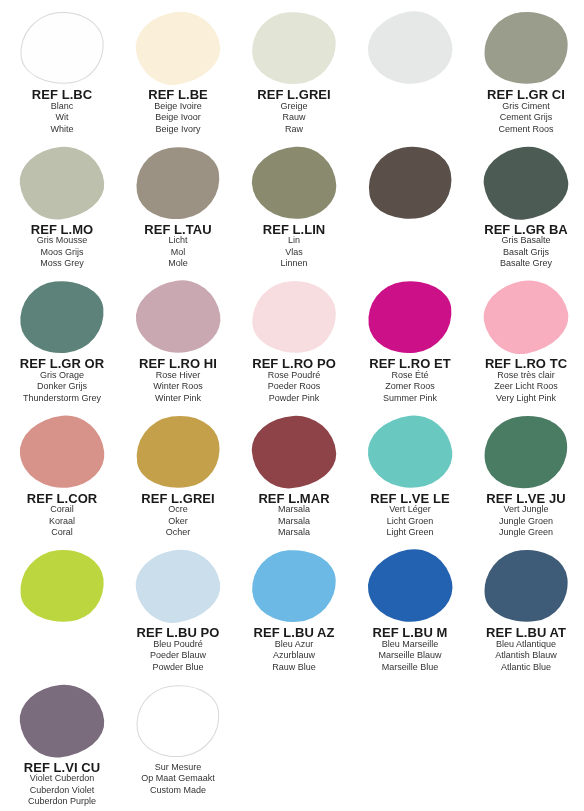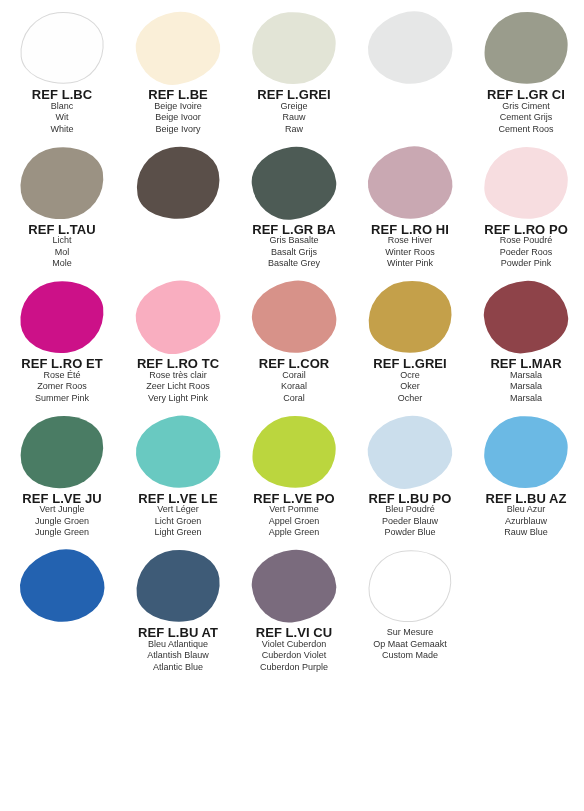--- a/index.html
+++ b/index.html
@@ -120,47 +120,80 @@
         </div>
         <div class="labels">
           <div class="ref">REF L.GR CI</div>
           <div class="nm">Gris Ciment</div>
           <div class="nm">Cement Grijs</div>
           <div class="nm">Cement Roos</div>
         </div>
       </div>
       <div class="cell">
         <div class="swatch-wrap">
+          <div class="blob" style="background: rgb(190, 192, 174); border-radius: 52% 48% 57% 43% / 45% 55%; transform: rotate(-6deg);"></div>
+        </div>
+        <div class="labels">
+          <div class="ref">REF L.MO</div>
+          <div class="nm">Gris Mousse</div>
+          <div class="nm">Moos Grijs</div>
+          <div class="nm">Moss Grey</div>
+        </div>
+      </div>
+      <div class="cell">
+        <div class="swatch-wrap">
           <div class="blob" style="background: rgb(155, 146, 131); border-radius: 46% 54% 49% 51% / 54% 44% 56% 46%; transform: rotate(-9deg);"></div>
         </div>
         <div class="labels">
           <div class="ref">REF L.TAU</div>
           <div class="nm">Licht</div>
           <div class="nm">Mol</div>
           <div class="nm">Mole</div>
         </div>
       </div>
       <div class="cell">
         <div class="swatch-wrap">
+          <div class="blob" style="background: rgb(138, 138, 111); border-radius: 55% 45% 46% 54% / 47% 56% 44% 53%; transform: rotate(-4deg);"></div>
+        </div>
+        <div class="labels">
+          <div class="ref">REF L.LIN</div>
+          <div class="nm">Lin</div>
+          <div class="nm">Vlas</div>
+          <div class="nm">Linnen</div>
+        </div>
+      </div>
+      <div class="cell">
+        <div class="swatch-wrap">
           <div class="blob" style="background: rgb(90, 79, 73); border-radius: 49% 51% 44% 56% / 56% 46% 54% 44%; transform: rotate(-11deg);"></div>
         </div>
       </div>
       <div class="cell">
         <div class="swatch-wrap">
           <div class="blob" style="background: rgb(77, 91, 85); border-radius: 52% 48% 57% 43% / 45% 55%; transform: rotate(-7deg);"></div>
         </div>
         <div class="labels">
           <div class="ref">REF L.GR BA</div>
           <div class="nm">Gris Basalte</div>
           <div class="nm">Basalt Grijs</div>
           <div class="nm">Basalte Grey</div>
         </div>
       </div>
       <div class="cell">
         <div class="swatch-wrap">
+          <div class="blob" style="background: rgb(93, 130, 121); border-radius: 46% 54% 49% 51% / 54% 44% 56% 46%; transform: rotate(-6deg);"></div>
+        </div>
+        <div class="labels">
+          <div class="ref">REF L.GR OR</div>
+          <div class="nm">Gris Orage</div>
+          <div class="nm">Donker Grijs</div>
+          <div class="nm">Thunderstorm Grey</div>
+        </div>
+      </div>
+      <div class="cell">
+        <div class="swatch-wrap">
           <div class="blob" style="background: rgb(201, 168, 178); border-radius: 55% 45% 46% 54% / 47% 56% 44% 53%; transform: rotate(-9deg);"></div>
         </div>
         <div class="labels">
           <div class="ref">REF L.RO HI</div>
           <div class="nm">Rose Hiver</div>
           <div class="nm">Winter Roos</div>
           <div class="nm">Winter Pink</div>
         </div>
       </div>
       <div class="cell">
@@ -224,49 +257,43 @@
         </div>
         <div class="labels">
           <div class="ref">REF L.MAR</div>
           <div class="nm">Marsala</div>
           <div class="nm">Marsala</div>
           <div class="nm">Marsala</div>
         </div>
       </div>
       <div class="cell">
         <div class="swatch-wrap">
+          <div class="blob" style="background: rgb(105, 201, 193); border-radius: 55% 45% 46% 54% / 47% 56% 44% 53%; transform: rotate(-7deg);"></div>
+        </div>
+        <div class="labels">
+          <div class="ref">REF L.VE LE</div>
+          <div class="nm">Vert Léger</div>
+          <div class="nm">Licht Groen</div>
+          <div class="nm">Light Green</div>
+        </div>
+      </div>
+      <div class="cell">
+        <div class="swatch-wrap">
           <div class="blob" style="background: rgb(74, 124, 100); border-radius: 46% 54% 49% 51% / 54% 44% 56% 46%; transform: rotate(-11deg);"></div>
         </div>
         <div class="labels">
           <div class="ref">REF L.VE JU</div>
           <div class="nm">Vert Jungle</div>
           <div class="nm">Jungle Groen</div>
           <div class="nm">Jungle Green</div>
         </div>
       </div>
       <div class="cell">
         <div class="swatch-wrap">
-          <div class="blob" style="background: rgb(105, 201, 193); border-radius: 55% 45% 46% 54% / 47% 56% 44% 53%; transform: rotate(-7deg);"></div>
-        </div>
-        <div class="labels">
-          <div class="ref">REF L.VE LE</div>
-          <div class="nm">Vert Léger</div>
-          <div class="nm">Licht Groen</div>
-          <div class="nm">Light Green</div>
-        </div>
-      </div>
-      <div class="cell">
-        <div class="swatch-wrap">
           <div class="blob" style="background: rgb(187, 214, 62); border-radius: 49% 51% 44% 56% / 56% 46% 54% 44%; transform: rotate(-6deg);"></div>
-        </div>
-        <div class="labels">
-          <div class="ref">REF L.VE PO</div>
-          <div class="nm">Vert Pomme</div>
-          <div class="nm">Appel Groen</div>
-          <div class="nm">Apple Green</div>
         </div>
       </div>
       <div class="cell">
         <div class="swatch-wrap">
           <div class="blob" style="background: rgb(203, 222, 236); border-radius: 52% 48% 57% 43% / 45% 55%; transform: rotate(-9deg);"></div>
         </div>
         <div class="labels">
           <div class="ref">REF L.BU PO</div>
           <div class="nm">Bleu Poudré</div>
           <div class="nm">Poeder Blauw</div>
@@ -281,20 +308,26 @@
           <div class="ref">REF L.BU AZ</div>
           <div class="nm">Bleu Azur</div>
           <div class="nm">Azurblauw</div>
           <div class="nm">Rauw Blue</div>
         </div>
       </div>
       <div class="cell">
         <div class="swatch-wrap">
           <div class="blob" style="background: rgb(35, 98, 176); border-radius: 55% 45% 46% 54% / 47% 56% 44% 53%; transform: rotate(-11deg);"></div>
         </div>
+        <div class="labels">
+          <div class="ref">REF L.BU M</div>
+          <div class="nm">Bleu Marseille</div>
+          <div class="nm">Marseille Blauw</div>
+          <div class="nm">Marseille Blue</div>
+        </div>
       </div>
       <div class="cell">
         <div class="swatch-wrap">
           <div class="blob" style="background: rgb(62, 91, 119); border-radius: 49% 51% 44% 56% / 56% 46% 54% 44%; transform: rotate(-7deg);"></div>
         </div>
         <div class="labels">
           <div class="ref">REF L.BU AT</div>
           <div class="nm">Bleu Atlantique</div>
           <div class="nm">Atlantish Blauw</div>
           <div class="nm">Atlantic Blue</div>

